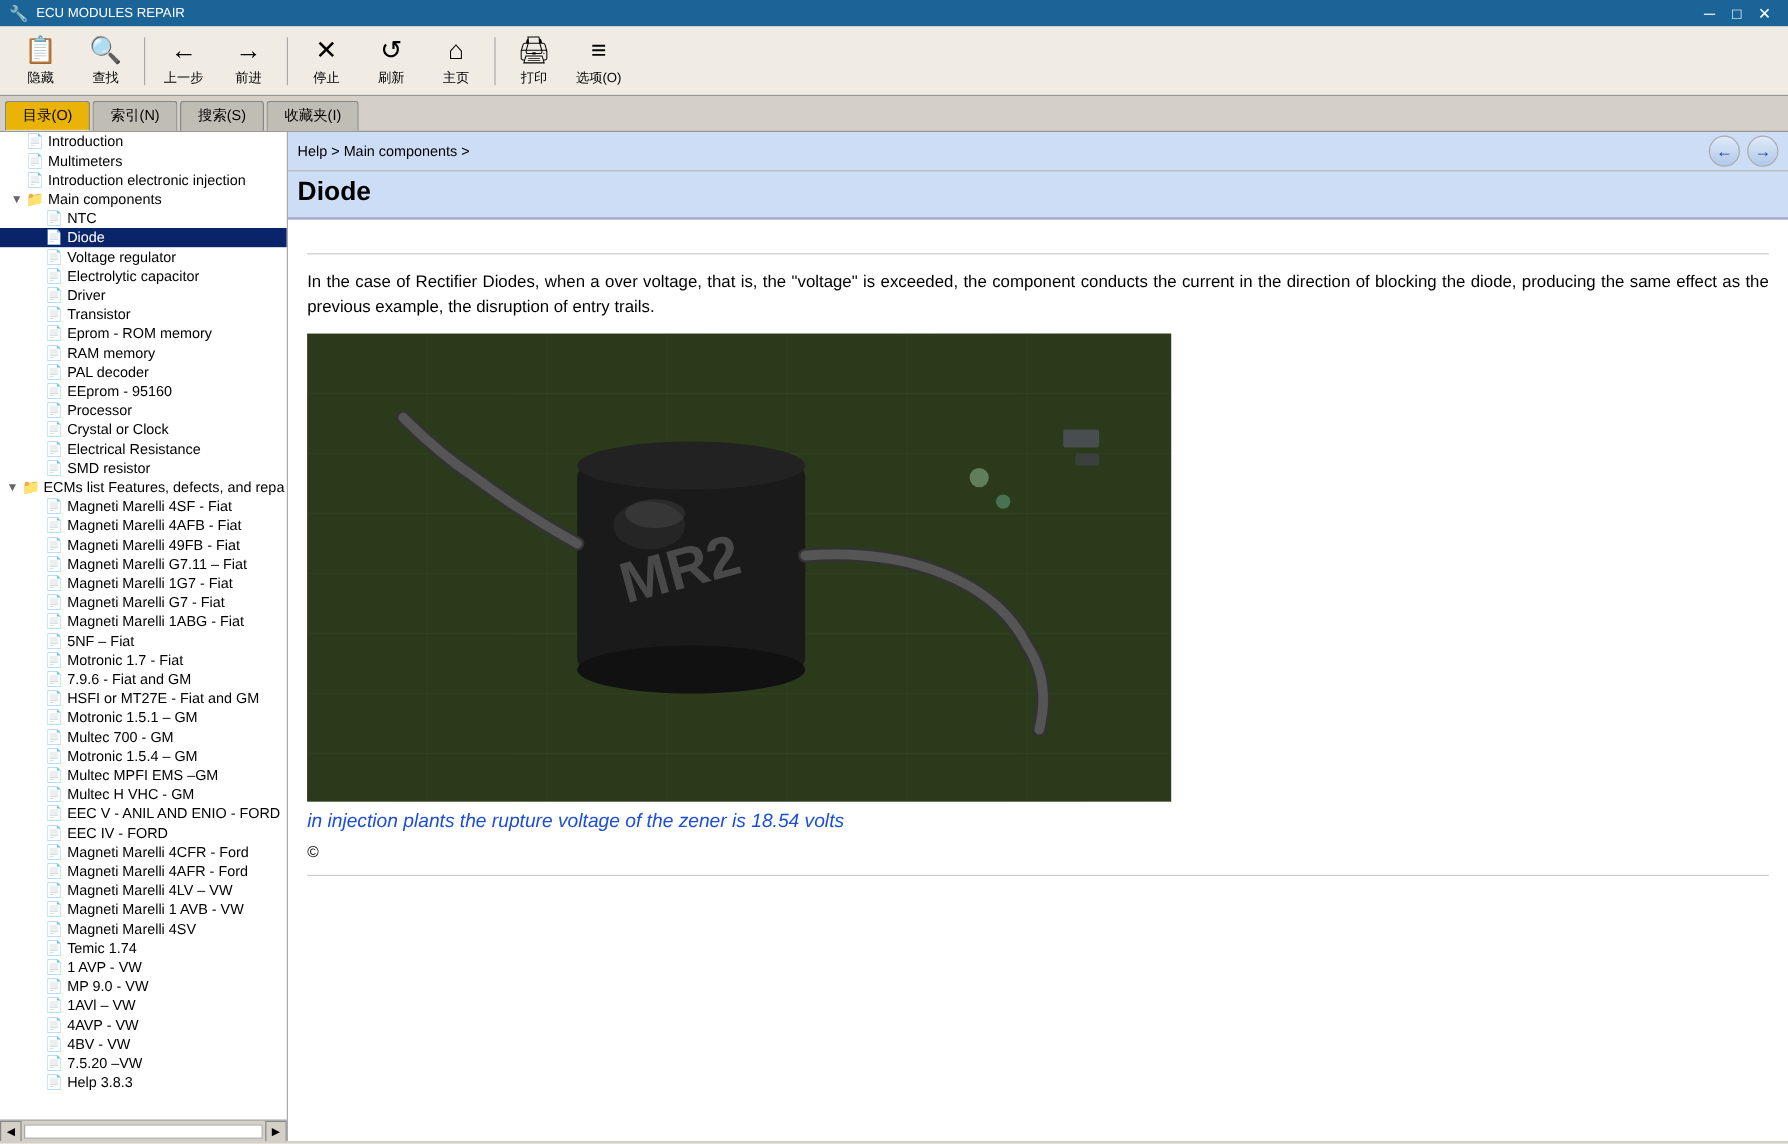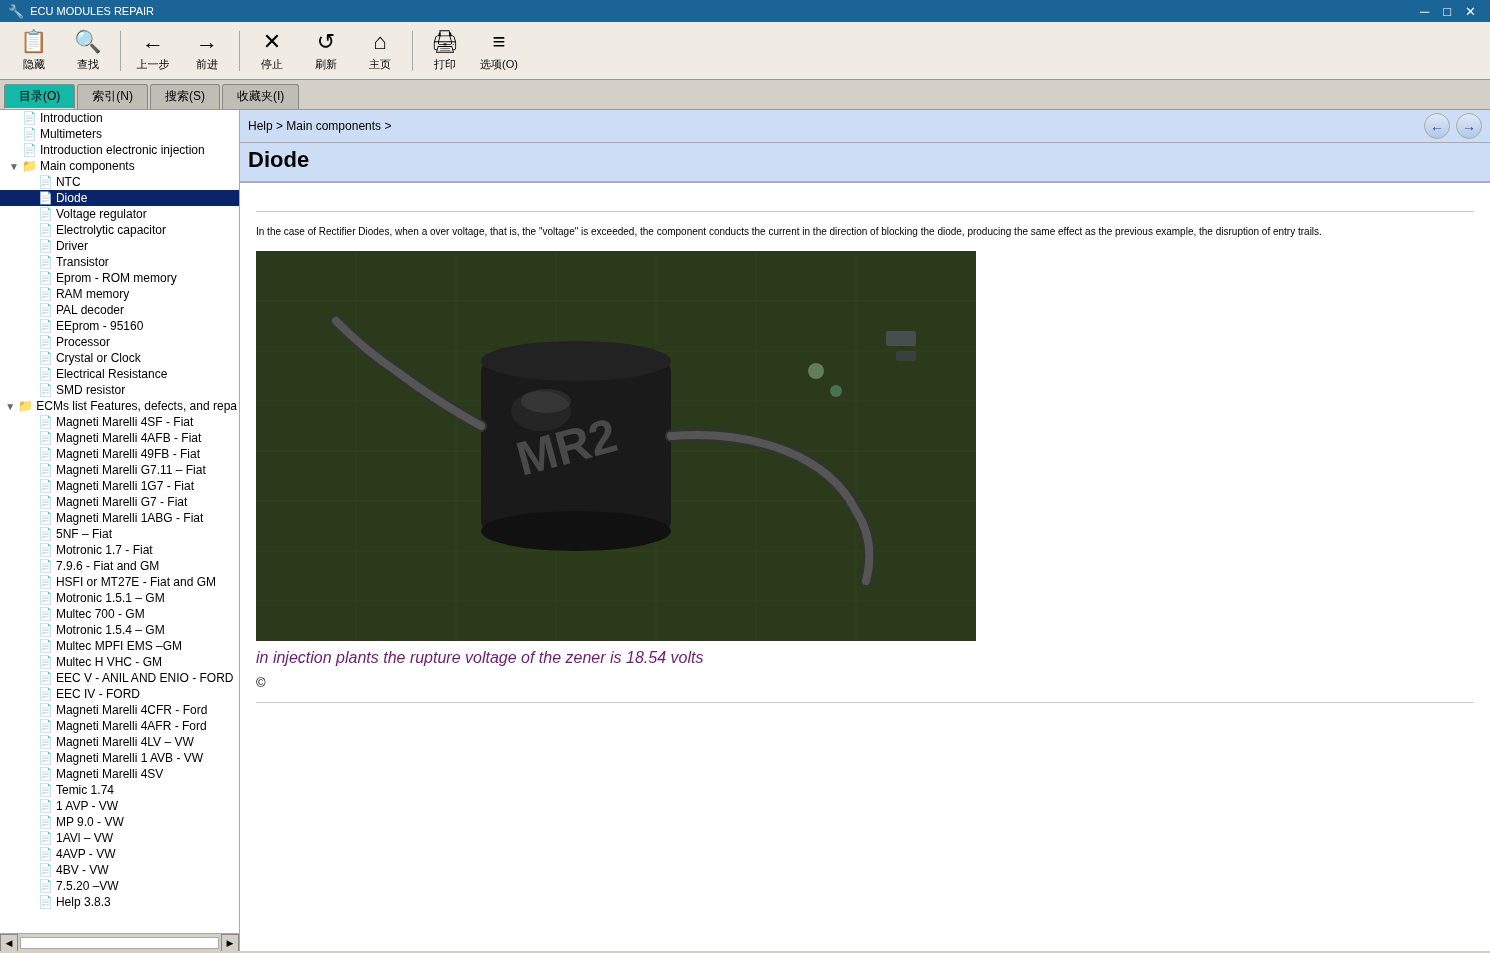--- a/index.html
+++ b/index.html
@@ -69,21 +69,21 @@
     .nav-tab {
       background: #c0bdb5;
       border: 1px solid #888;
       border-bottom: none;
       padding: 3px 14px;
       cursor: pointer;
       font-size: 12px;
       border-radius: 3px 3px 0 0;
     }
     .nav-tab.active {
-      background: #14b8a6;
+      background: #eab308;
       border-bottom: 1px solid #e8e4dc;
     }
 
     
     .main-container {
       display: flex;
       height: calc(100vh - 22px - 58px - 32px);
     }
 
     
@@ -188,41 +188,41 @@
       flex: 1;
       overflow-y: auto;
       overflow-x: hidden;
       padding: 16px 16px 0;
     }
     .content-scroll::-webkit-scrollbar { width: 14px; }
     .content-scroll::-webkit-scrollbar-track { background: #f0f0f0; }
     .content-scroll::-webkit-scrollbar-thumb { background: #c0bdb5; border: 1px solid #999; }
 
     .content-text {
-      font-size: 10px;
+      font-size: 14px;
       line-height: 1.5;
       color: #000;
       margin-bottom: 12px;
       text-align: justify;
     }
 
     
     .diode-img {
       width: 720px;
       height: 390px;
       background: linear-gradient(135deg, #3a4a2a 0%, #2a3a1a 30%, #1a2a10 60%, #2a3820 100%);
       position: relative;
       overflow: hidden;
     }
 
     .caption-text {
       font-size: 16px;
       font-style: italic;
       margin: 8px 0;
-      color: #701a75;
+      color: #1d4ed8;
     }
 
     .copyright-symbol {
       font-size: 13px;
       color: #000;
       margin: 8px 0;
     }
 
     .divider-line {
       border: none;

